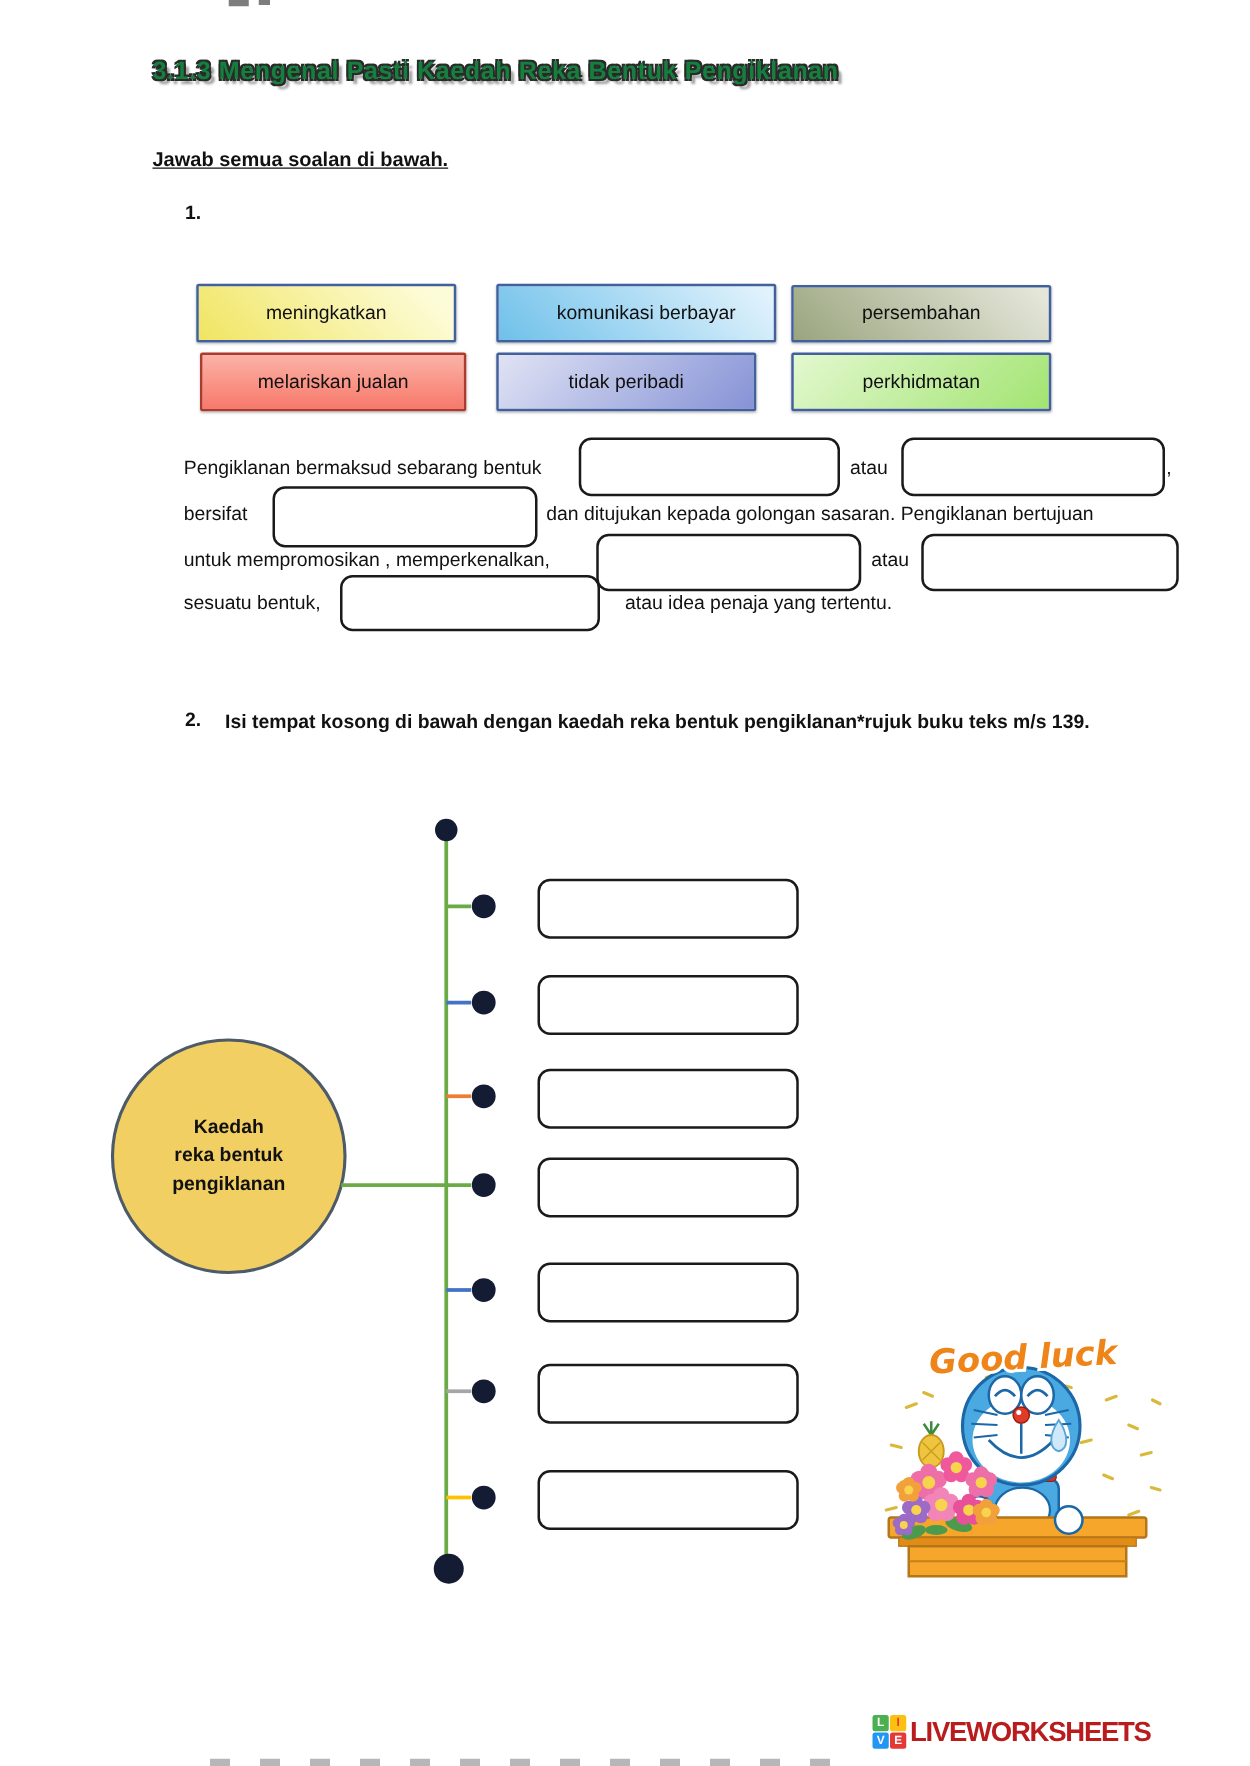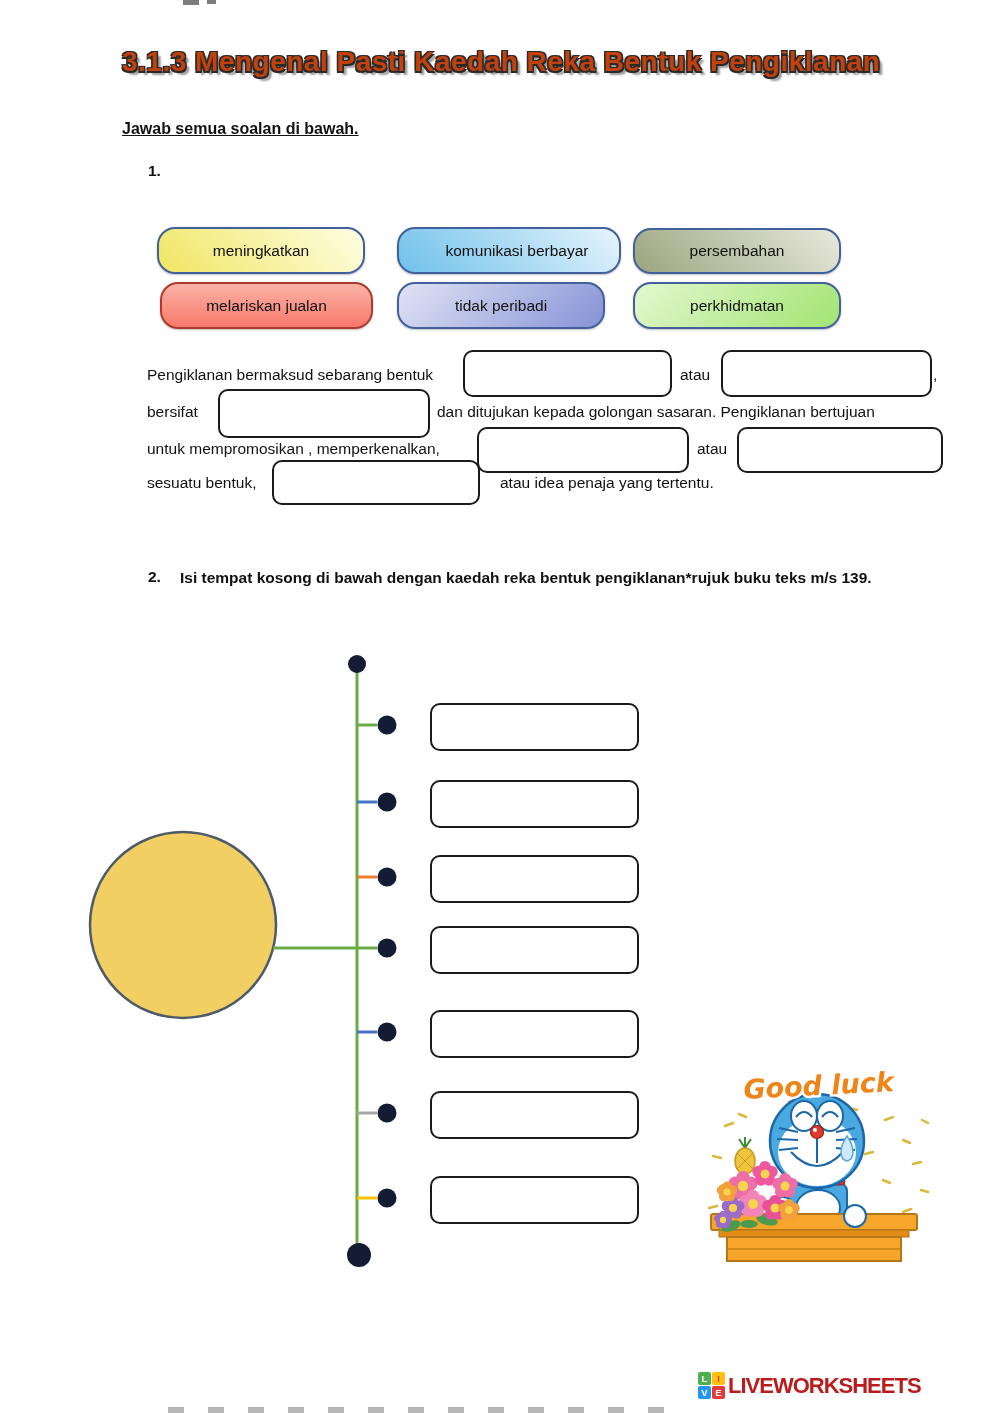--- a/index.html
+++ b/index.html
@@ -1,32 +1,32 @@
 <!DOCTYPE html>
 <html><head>
 <meta charset="utf-8">
 <style>
   html,body{margin:0;padding:0;background:#fff;}
   #page{position:relative;width:1000px;height:1413px;background:#ffffff;
         font-family:"Liberation Sans",sans-serif;color:#111;overflow:hidden;}
   .abs{position:absolute;}
 
   
-  .title{left:122px;top:46px;font-size:28px;font-weight:bold;color:#c2410c;letter-spacing:.5px;
+  .title{left:122px;top:46px;font-size:20px;font-weight:bold;color:#15803d;letter-spacing:.5px;
          text-shadow:-1.5px -1.5px 0 #2a2a2a, 1.5px -1.5px 0 #2a2a2a,
                      -1.5px 1.5px 0 #2a2a2a, 1.5px 1.5px 0 #2a2a2a,
                      4px 4px 2px #9a9a9a;}
 
   .instruction{left:122px;top:120px;font-size:16px;font-weight:bold;text-decoration:underline;}
 
   .qnum{font-size:15.5px;font-weight:bold;}
   .qtext{font-size:15.5px;font-weight:bold;line-height:30px;}
 
   
-  .wb{border:2px solid #41609c;border-radius:18px;display:flex;align-items:center;
+  .wb{border:2px solid #41609c;border-radius:2px;display:flex;align-items:center;
       justify-content:center;font-size:15.5px;color:#101010;
       box-shadow:0 1px 2px rgba(0,0,0,.25);}
   .wb-yellow{background:linear-gradient(45deg,#f0e562 0%,#fdfcd8 90%);}
   .wb-blue{background:linear-gradient(45deg,#6fc0ea 0%,#e0f2fc 95%);padding-left:16px;}
   .wb-sage{background:linear-gradient(45deg,#9aa57e 0%,#e4e6d9 95%);}
   .wb-red{background:linear-gradient(to bottom,#fbb2a7 0%,#f7796a 100%);border-color:#ab3a2f;}
   .wb-lav{background:linear-gradient(135deg,#e0e3f4 0%,#8692d6 100%);}
   .wb-green{background:linear-gradient(135deg,#e3f8cf 0%,#a2e472 100%);}
 
   .pt{font-size:15.5px;white-space:nowrap;}
@@ -108,20 +108,25 @@
     <circle cx="387" cy="95" r="9.5" fill="#141c33"></circle>
     <circle cx="387" cy="172" r="9.5" fill="#141c33"></circle>
     <circle cx="387" cy="247" r="9.5" fill="#141c33"></circle>
     <circle cx="387" cy="318" r="9.5" fill="#141c33"></circle>
     <circle cx="387" cy="402" r="9.5" fill="#141c33"></circle>
     <circle cx="387" cy="483" r="9.5" fill="#141c33"></circle>
     <circle cx="387" cy="568" r="9.5" fill="#141c33"></circle>
     <circle cx="359" cy="625" r="12" fill="#141c33"></circle>
   </svg>
 
+  <div class="abs circle-label">
+    <span>Kaedah</span>
+    <span>reka bentuk</span>
+    <span>pengiklanan</span>
+  </div>
 
   <div class="abs dbox" style="top:703px"></div>
   <div class="abs dbox" style="top:780px"></div>
   <div class="abs dbox" style="top:855px"></div>
   <div class="abs dbox" style="top:926px"></div>
   <div class="abs dbox" style="top:1010px"></div>
   <div class="abs dbox" style="top:1091px"></div>
   <div class="abs dbox" style="top:1176px"></div>
 
   <svg class="abs" style="left:697px;top:1068px" width="238" height="196" viewBox="0 0 238 196">

